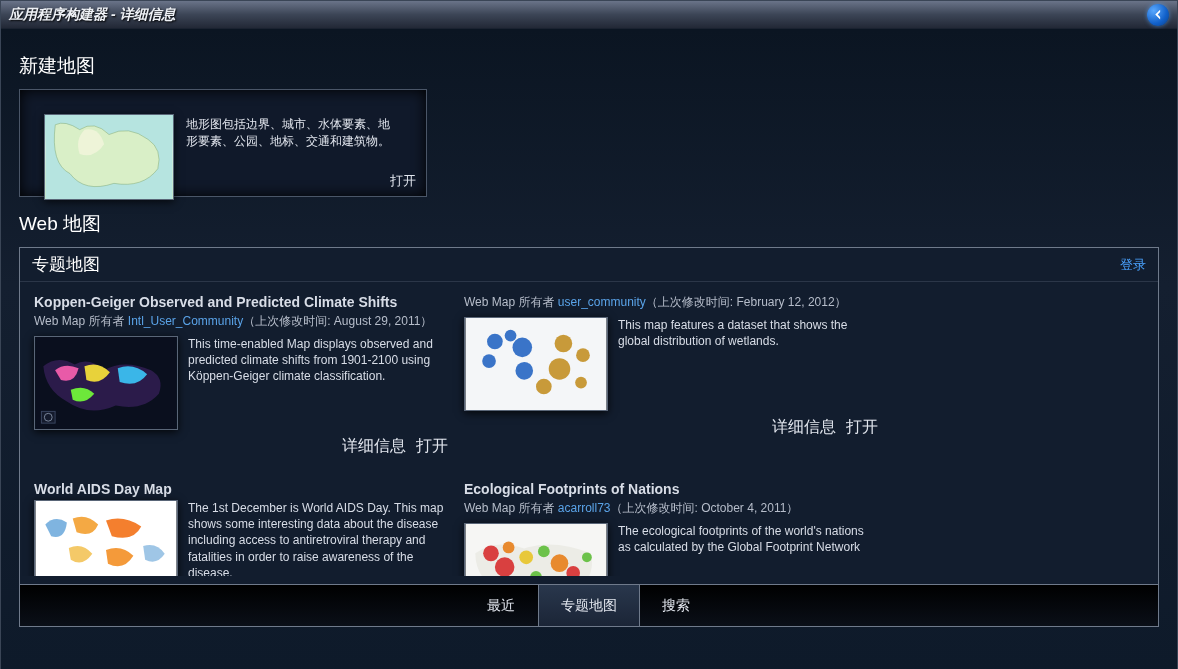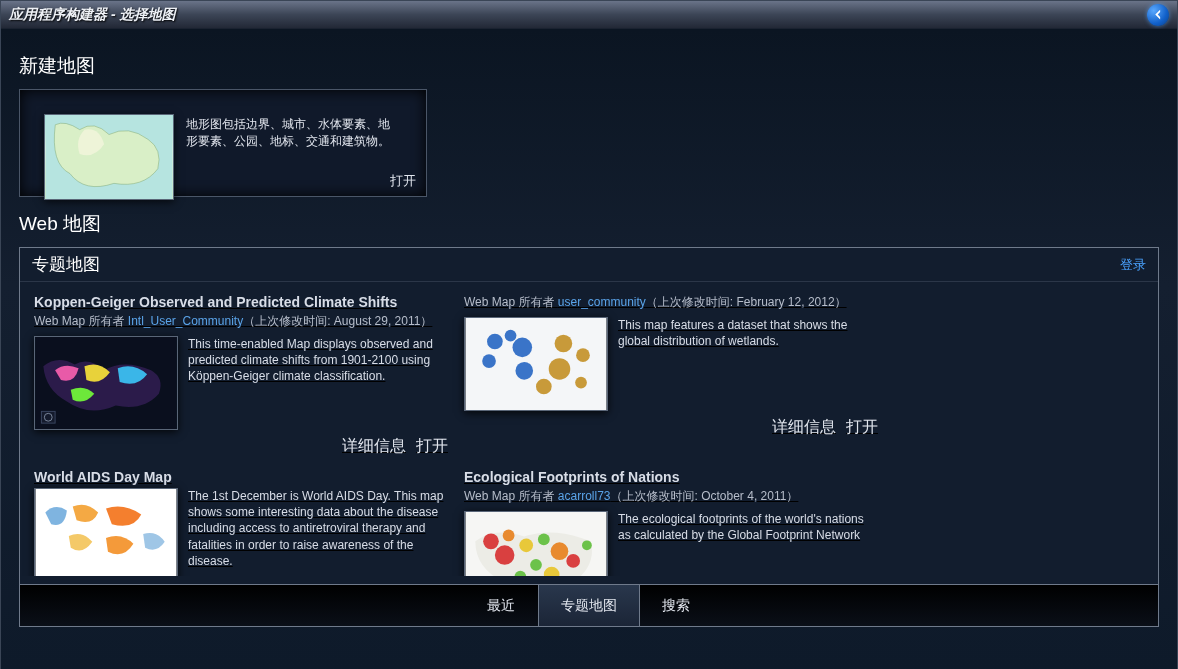--- a/index.html
+++ b/index.html
@@ -47,21 +47,21 @@
   }
   .panel-head {
     height: 34px; display: flex; align-items: center; justify-content: space-between;
     padding: 0 12px; color: #fff; font-size: 17px;
     border-bottom: 1px solid #2b3648;
   }
   .panel-head .login { color: #4aa3ff; font-size: 13px; cursor: pointer; }
   .panel-scroll {
     position: absolute; top: 34px; bottom: 50px; left: 0; right: 0;
     overflow-y: scroll; padding: 12px 8px 0 14px;
-    display: flex; flex-wrap: wrap; gap: 0 16px; text-decoration: underline;
+    display: flex; flex-wrap: wrap; gap: 12px 16px;
   }
   
   .panel-scroll::-webkit-scrollbar { width: 14px; }
   .panel-scroll::-webkit-scrollbar-track { background: #1a2436; }
   .panel-scroll::-webkit-scrollbar-thumb { background: #5e6b80; border-radius: 6px; border: 2px solid #1a2436; }
   
   .map-item { width: 414px; margin-bottom: 12px; }
   .map-title { font-size: 14px; font-weight: bold; margin-bottom: 3px; }
   .map-title a { color: #d8dde7; text-decoration: none; }
   .map-meta { font-size: 12px; color: #b6bdca; margin-bottom: 6px; }
@@ -90,21 +90,21 @@
   .tabbar .tab.active {
     background: linear-gradient(#29374c, #1b2537);
     border-left: 1px solid #6f7a8b; border-right: 1px solid #6f7a8b;
   }
 </style>
 </head>
 <body>
 
 <div class="app">
   <div class="titlebar">
-    <div class="title">应用程序构建器 - 选择地图</div>
+    <div class="title">应用程序构建器 - 详细信息</div>
     <div class="back-btn">
       <svg viewBox="0 0 16 16">
           <path d="M10 2 L4 8 L10 14 L10 11 L7 8 L10 5 Z"></path>
         </svg>
     </div>
   </div>
 
   <div class="body">
     <div class="section-h">新建地图</div>
     <div class="newmap-card">

